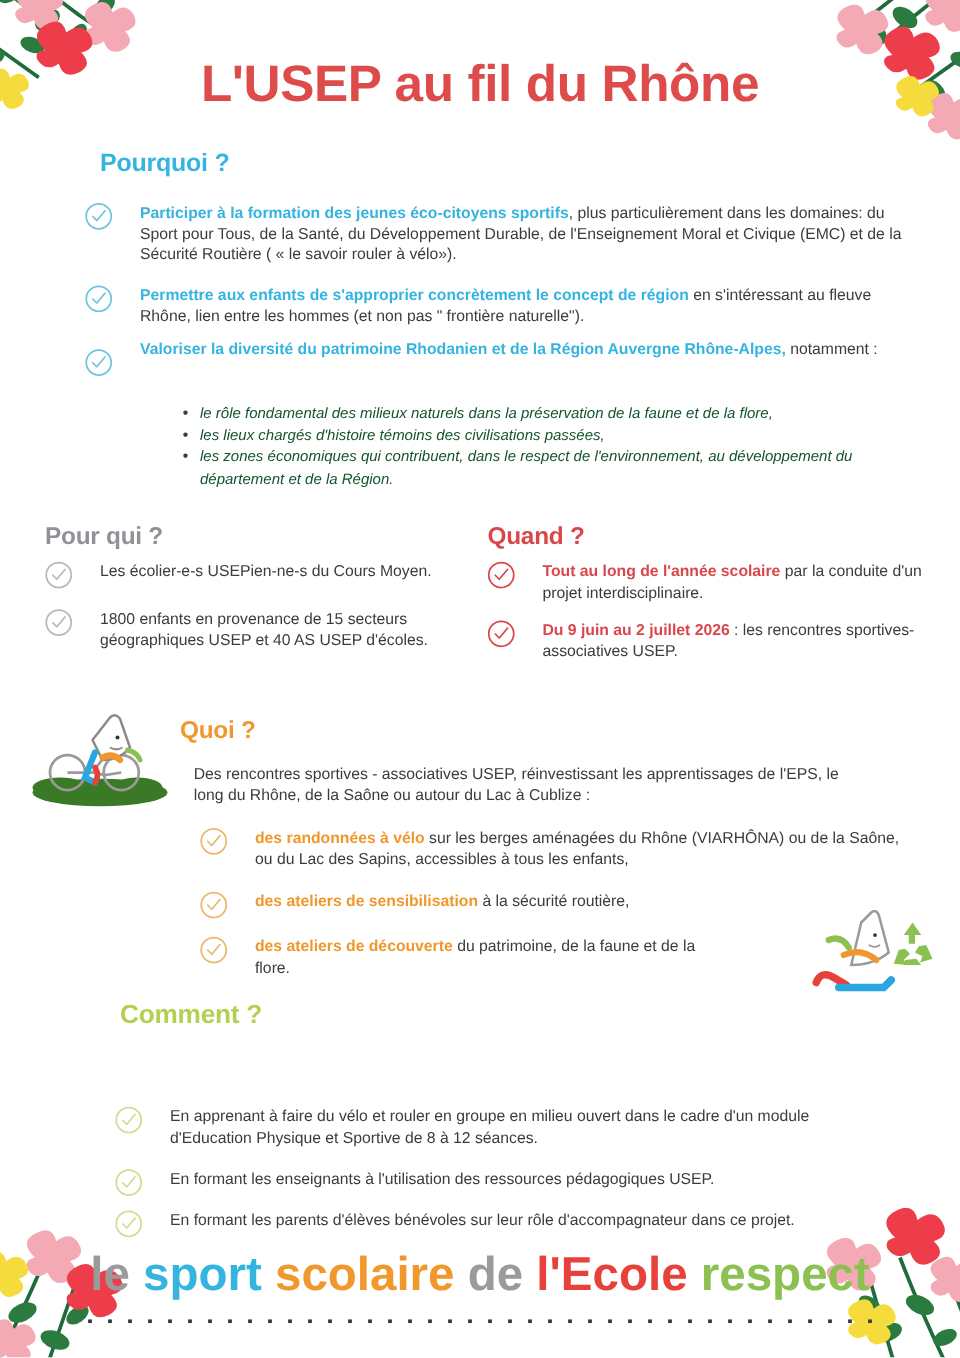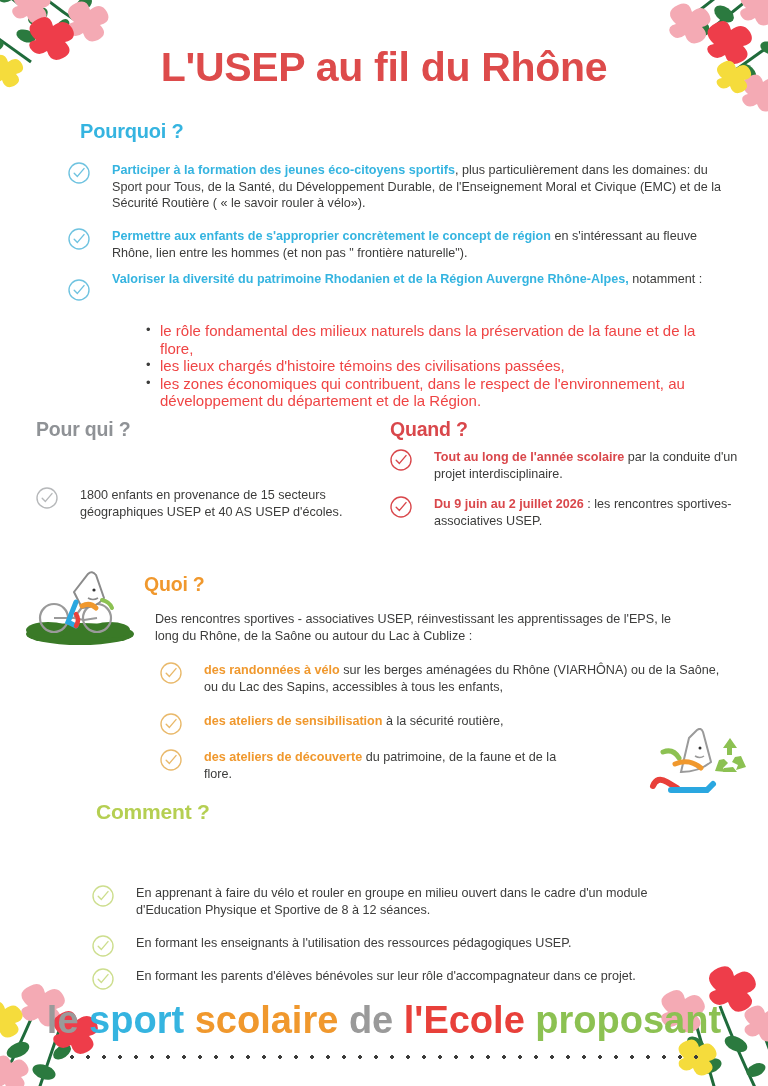--- a/index.html
+++ b/index.html
@@ -68,24 +68,25 @@
   }
   .chk svg { display: block; width: 22px; height: 22px; }
 
   ul.subs {
     margin: 0;
     padding: 0 0 0 16px;
     list-style: none;
   }
   ul.subs li {
     position: relative;
-    font-size: 15px;
+    font-size: 12px;
     line-height: 17.5px;
-    color: #ef4444;
+    color: #14532d;
     padding-left: 14px;
+    font-style: italic;
   }
   ul.subs li::before {
     content: "\2022";
     position: absolute;
     left: 0;
     top: -1px;
     font-size: 13px;
     color: #3c3c3b;
   }
 
@@ -279,20 +280,29 @@
       <li>le rôle fondamental des milieux naturels dans la préservation de la faune et de la flore,</li>
       <li>les lieux chargés d'histoire témoins des civilisations passées,</li>
       <li>les zones économiques qui contribuent, dans le respect de l'environnement, au développement du département et de la Région.</li>
     </ul>
   </div>
 
   <div class="blk" style="left:36px; top:418px;">
     <div class="sec-head" style="font-size:19.5px; color:#8f9296;">Pour qui ?</div>
   </div>
 
+  <div class="blk" style="left:36px; top:449px; width:330px;">
+    <div class="chk">
+      <svg viewBox="0 0 22 22">
+          <circle cx="11" cy="11" r="10" fill="none" stroke="#b6b8ba" stroke-width="1.4"></circle>
+          <path d="M6.2 11.2 L9.4 14.4 L16 6.6" fill="none" stroke="#b6b8ba" stroke-width="1.4" stroke-linecap="round" stroke-linejoin="round"></path>
+        </svg>
+    </div>
+    <div class="para" style="margin-left:44px;">Les écolier-e-s USEPien-ne-s du Cours Moyen.</div>
+  </div>
 
   <div class="blk" style="left:36px; top:487px; width:330px;">
     <div class="chk">
       <svg viewBox="0 0 22 22">
           <circle cx="11" cy="11" r="10" fill="none" stroke="#b6b8ba" stroke-width="1.4"></circle>
           <path d="M6.2 11.2 L9.4 14.4 L16 6.6" fill="none" stroke="#b6b8ba" stroke-width="1.4" stroke-linecap="round" stroke-linejoin="round"></path>
         </svg>
     </div>
     <div class="para" style="margin-left:44px;">1800 enfants en provenance de 15 secteurs géographiques USEP et 40 AS USEP d'écoles.</div>
   </div>
@@ -430,18 +440,18 @@
     <div class="chk">
       <svg viewBox="0 0 22 22">
           <circle cx="11" cy="11" r="10" fill="none" stroke="#cdde8e" stroke-width="1.4"></circle>
           <path d="M6.2 11.2 L9.4 14.4 L16 6.6" fill="none" stroke="#cdde8e" stroke-width="1.4" stroke-linecap="round" stroke-linejoin="round"></path>
         </svg>
     </div>
     <div class="para" style="margin-left:44px;">En formant les parents d'élèves bénévoles sur leur rôle d'accompagnateur dans ce projet.</div>
   </div>
 
   <div class="tagline">
-    <span class="t-grey">le </span><span class="t-blue">sport </span><span class="t-orange">scolaire </span><span class="t-grey">de </span><span class="t-red">l'Ecole </span><span class="t-green">proposant</span>
+    <span class="t-grey">le </span><span class="t-blue">sport </span><span class="t-orange">scolaire </span><span class="t-grey">de </span><span class="t-red">l'Ecole </span><span class="t-green">respect</span>
   </div>
 
   <div class="dots"></div>
 
 </div>
 
 </body></html>

